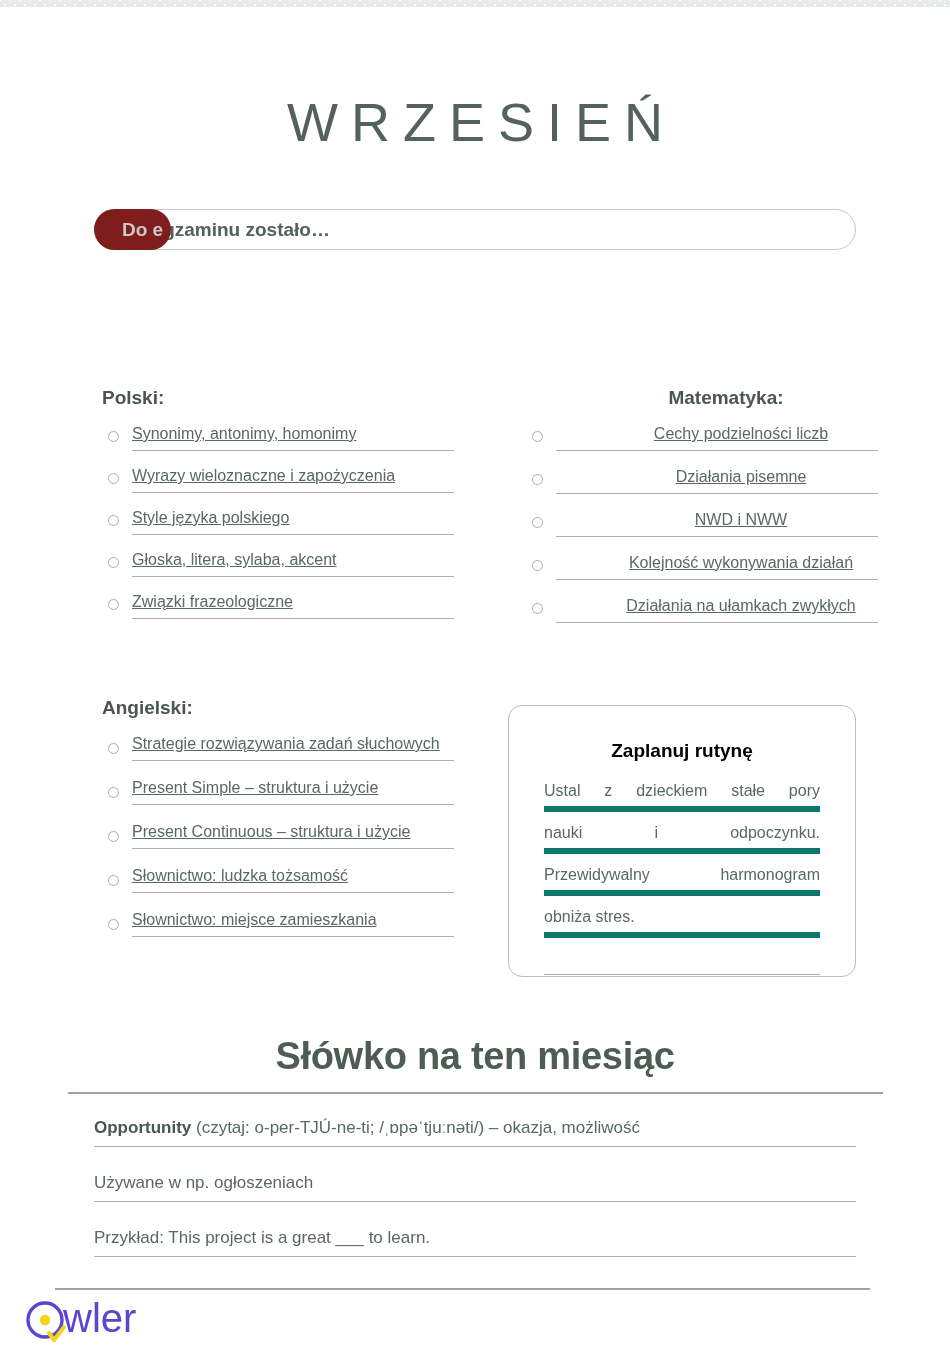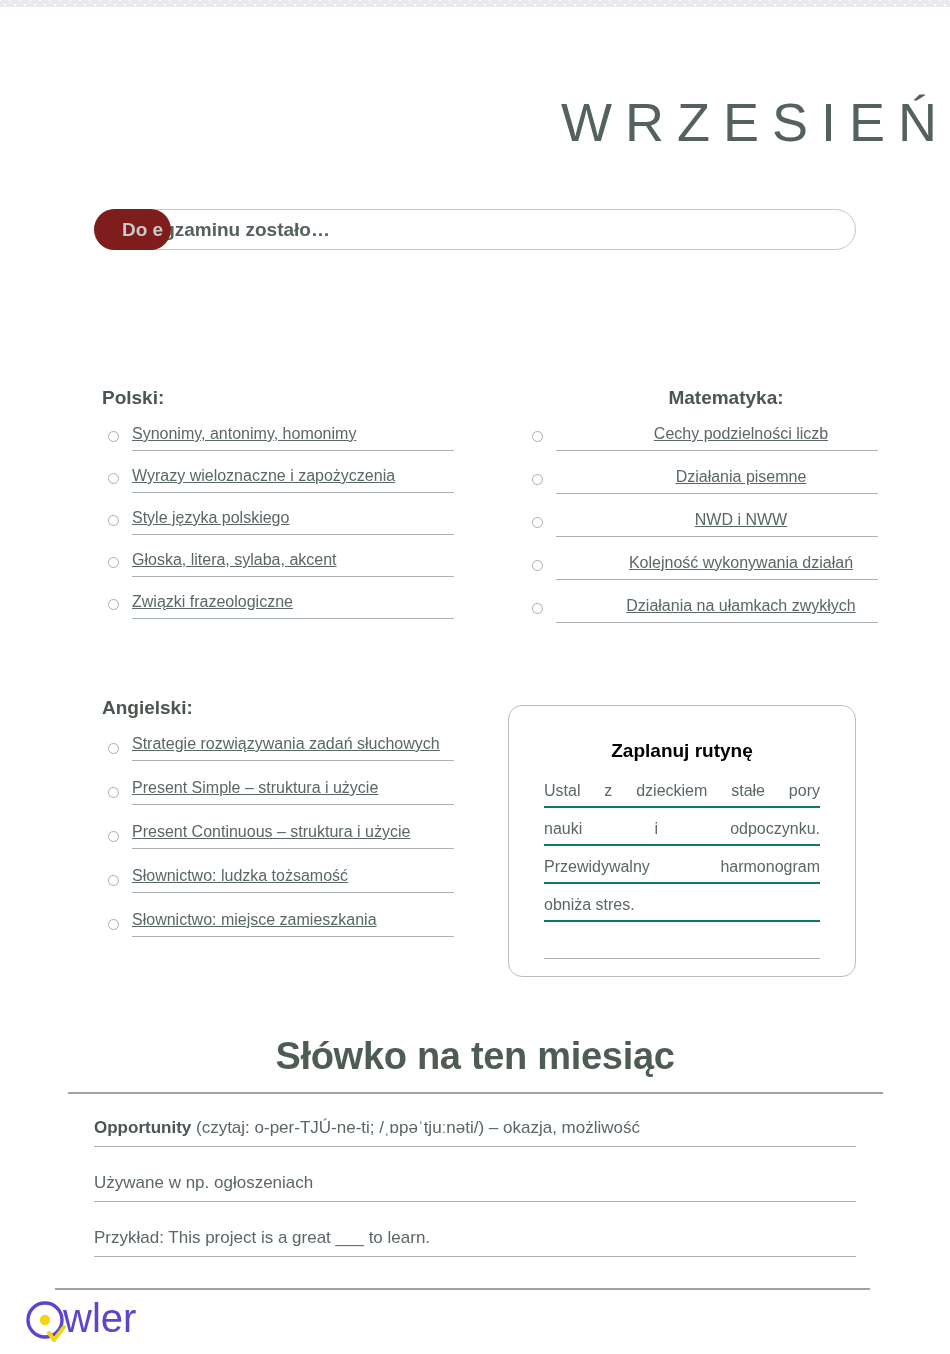--- a/index.html
+++ b/index.html
@@ -36,21 +36,21 @@
     top: 7px; left: 0;
     width: 950px;
     height: 1347px;
     background: #ffffff;
   }
 
   
   .month-title {
     margin: 0;
     padding-top: 88px;
-    text-align: right;
+    text-align: center;
     font-size: 54px;
     font-weight: 400;
     letter-spacing: 13px;
     color: #53625a;
     line-height: 1;
     text-indent: 13px;
   }
 
   
   .countdown-wrap {
@@ -172,21 +172,21 @@
     color: #000000;
   }
   .routine-lines {
     margin: 18px auto 0;
     width: 276px;
   }
   .routine-line {
     font-size: 16px;
     line-height: 22px;
     color: #5a6862;
-    border-bottom: 2px solid #0f766e;
+    border-bottom: 6px solid #0f766e;
     padding-bottom: 4px;
     margin-bottom: 10px;
     text-align: justify;
     text-align-last: justify;
     min-height: 22px;
     white-space: pre;
   }
   .routine-line.last-text {
     text-align: left;
     text-align-last: left;

